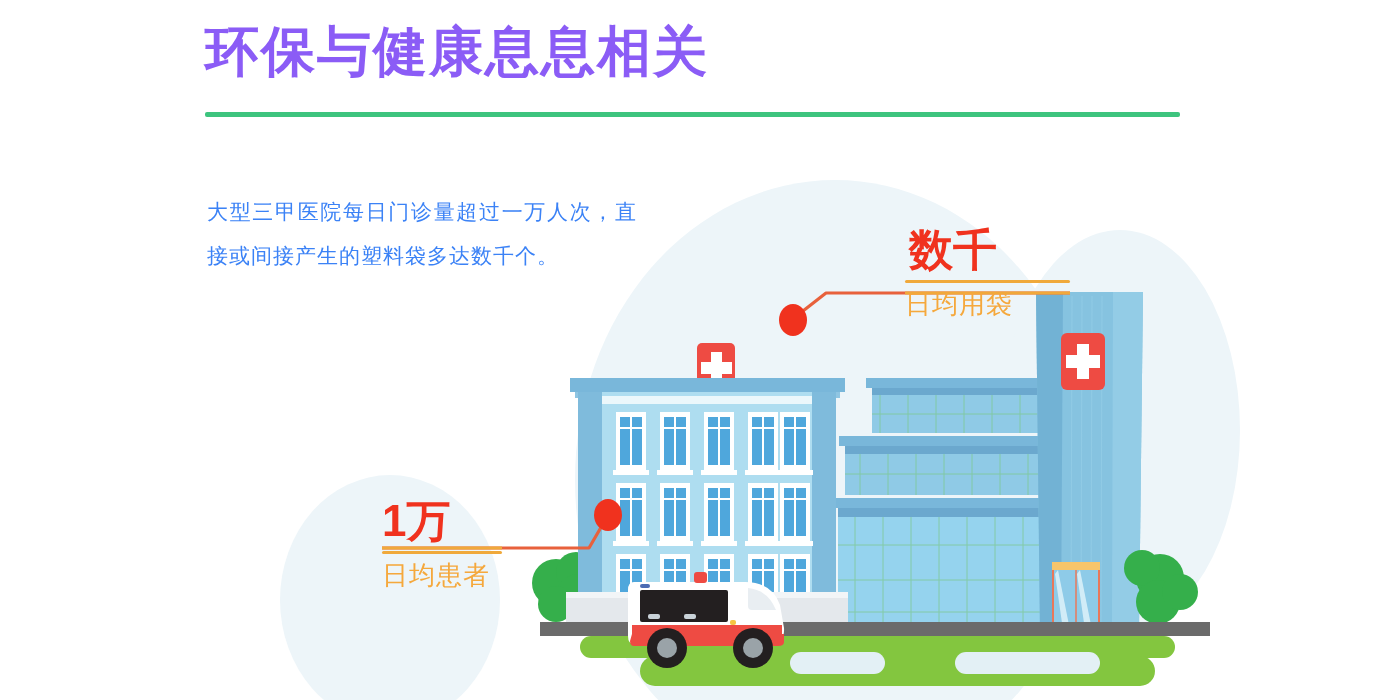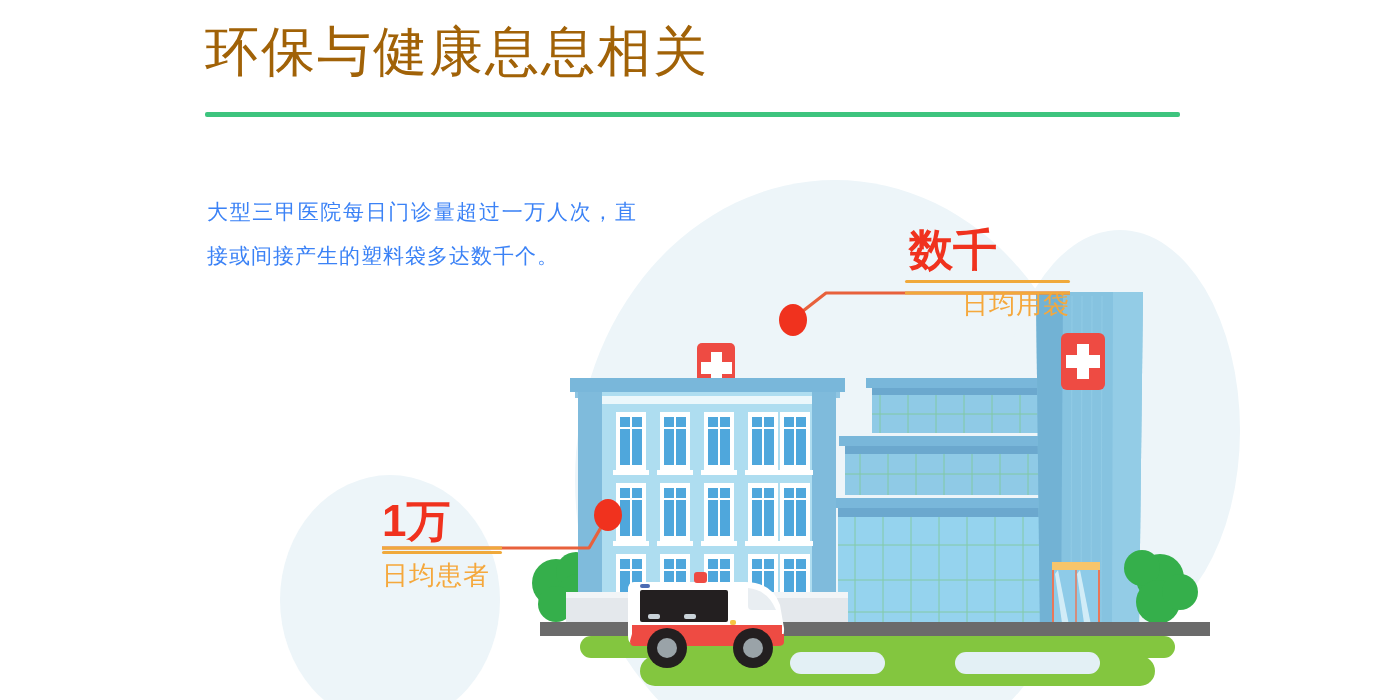--- a/index.html
+++ b/index.html
@@ -8,21 +8,21 @@
     background:#ffffff;
     font-family:"Liberation Sans","DejaVu Sans",sans-serif;
     overflow:hidden;
     position:relative;
   }
   #stage{position:absolute;left:0;top:0;width:1400px;height:700px;overflow:hidden;background:#fff;}
 
   
   .page-title{
     position:absolute;left:205px;top:22px;
-    font-size:54px;font-weight:normal;color:#a16207;
+    font-size:54px;font-weight:bold;color:#8b5cf6;
     letter-spacing:2px;line-height:1.1;
     white-space:nowrap;
   }
   .title-rule{
     position:absolute;left:205px;top:112px;width:975px;height:5px;
     background:#3DC47E;border-radius:2px;
   }
 
   
   .body-copy{
@@ -39,21 +39,21 @@
   }
   .callout .rule{
     height:3px;background:#F0A93B;border-radius:2px;margin:8px 0 4px 0;
   }
   .callout .sub{
     font-size:26px;color:#F5A83C;white-space:nowrap;letter-spacing:1px;
   }
   #callout-bags{left:905px;top:228px;}
   #callout-bags .big{text-align:left;padding-left:4px;}
   #callout-bags .rule{width:165px;}
-  #callout-bags .sub{text-align:right;}
+  #callout-bags .sub{text-align:left;}
   #callout-patients{left:382px;top:488px;margin-top:11px;}
   #callout-patients .rule{width:120px;}
 
   
   #illustration{position:absolute;left:0;top:0;width:1400px;height:700px;}
 </style>
 </head>
 <body>
 
 <div id="stage">

